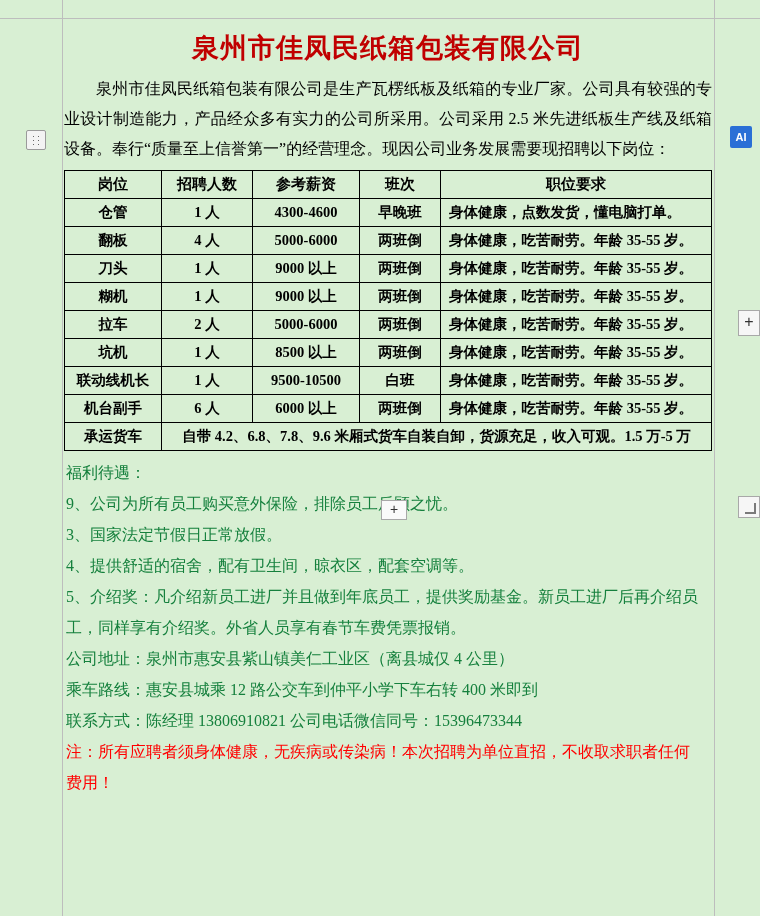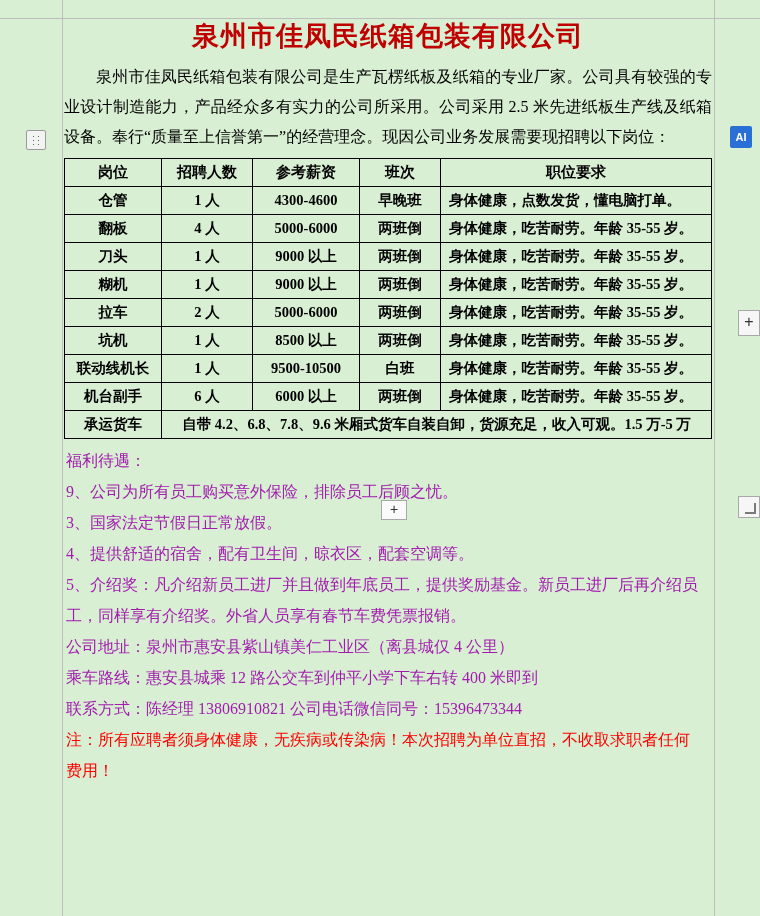--- a/index.html
+++ b/index.html
@@ -47,20 +47,21 @@
     width: 652px;
   }
 
   .title {
     text-align: center;
     color: #c00000;
     font-family: "Liberation Serif", serif;
     font-weight: bold;
     font-size: 27px;
     letter-spacing: 1px;
+    margin-top: 12px;
     margin-bottom: 8px;
   }
 
   .para {
     font-family: "Liberation Serif", serif;
     font-size: 16px;
     line-height: 30px;
     color: #000;
     text-align: justify;
     text-indent: 2em;
@@ -99,21 +100,21 @@
     text-align: center;
   }
 
   .benefits {
     margin-top: 6px;
   }
   .bline {
     font-family: "Liberation Serif", serif;
     font-size: 16px;
     line-height: 31px;
-    color: #a21caf;
+    color: #15803d;
     margin-left: 4px;
   }
   .bline.red {
     color: #ff0000;
   }
   .bline.red2 {
     color: #ff0000;
     text-indent: 0;
   }
   .kv-label {

